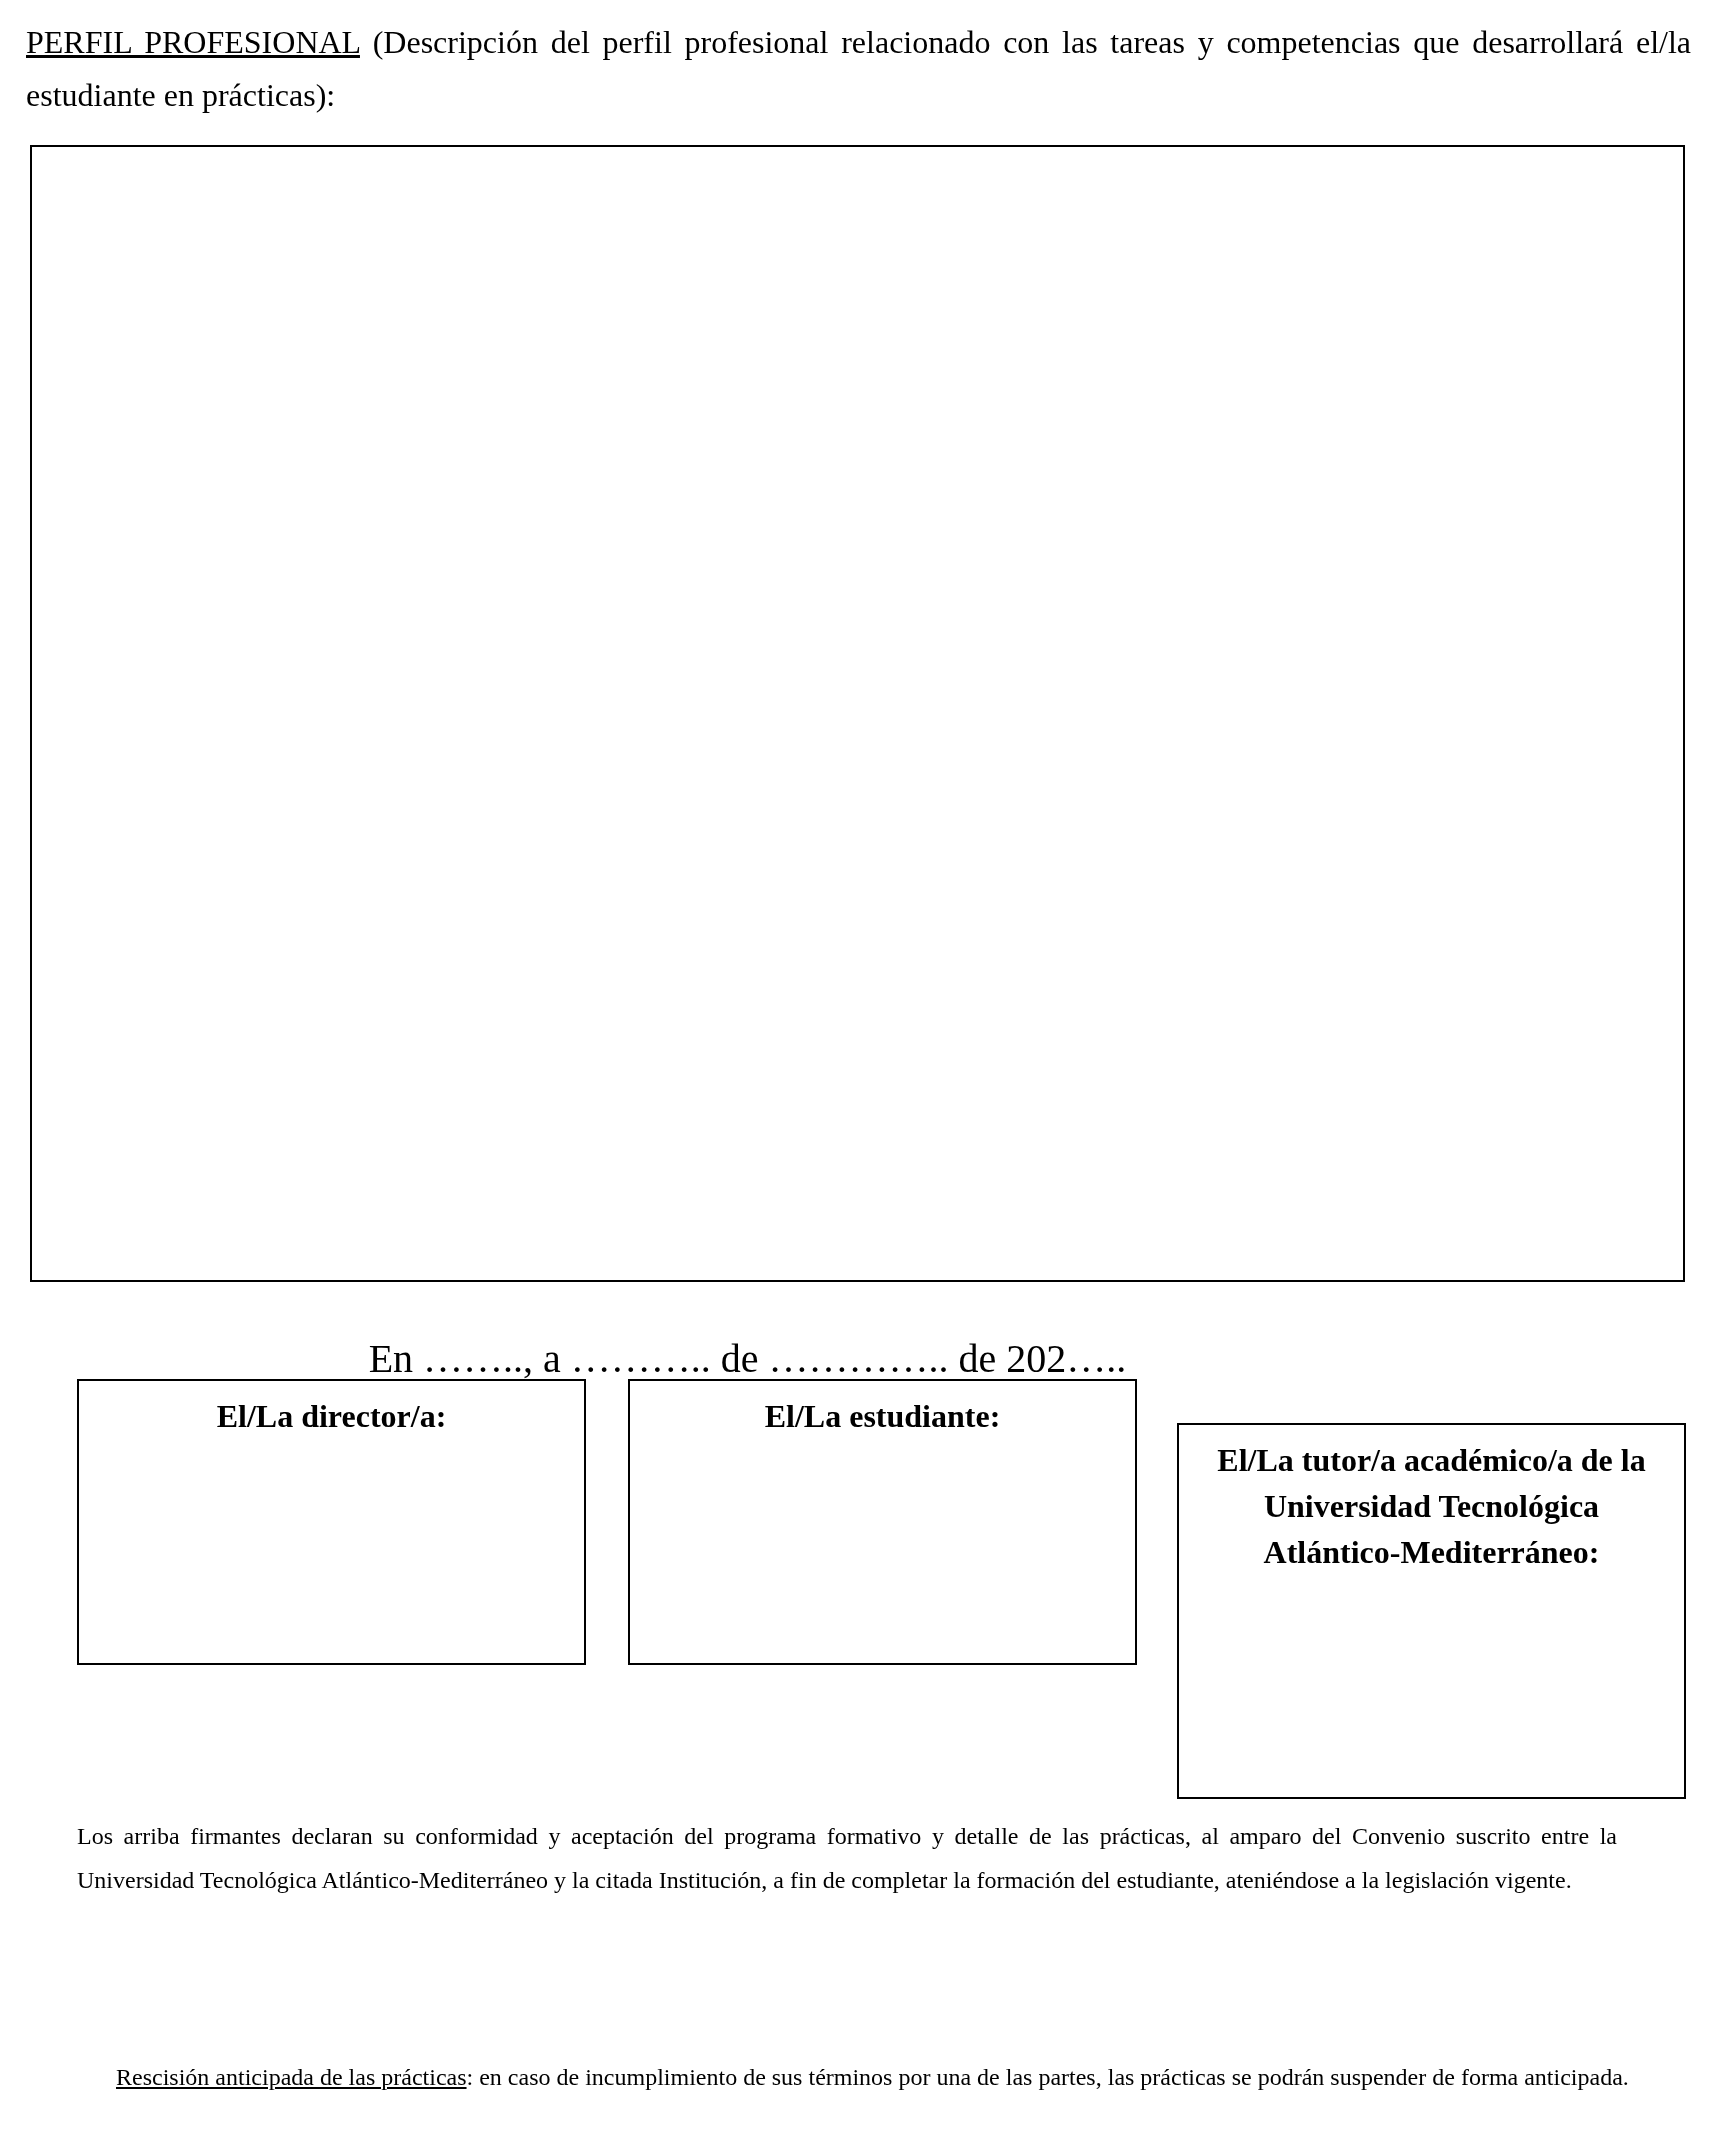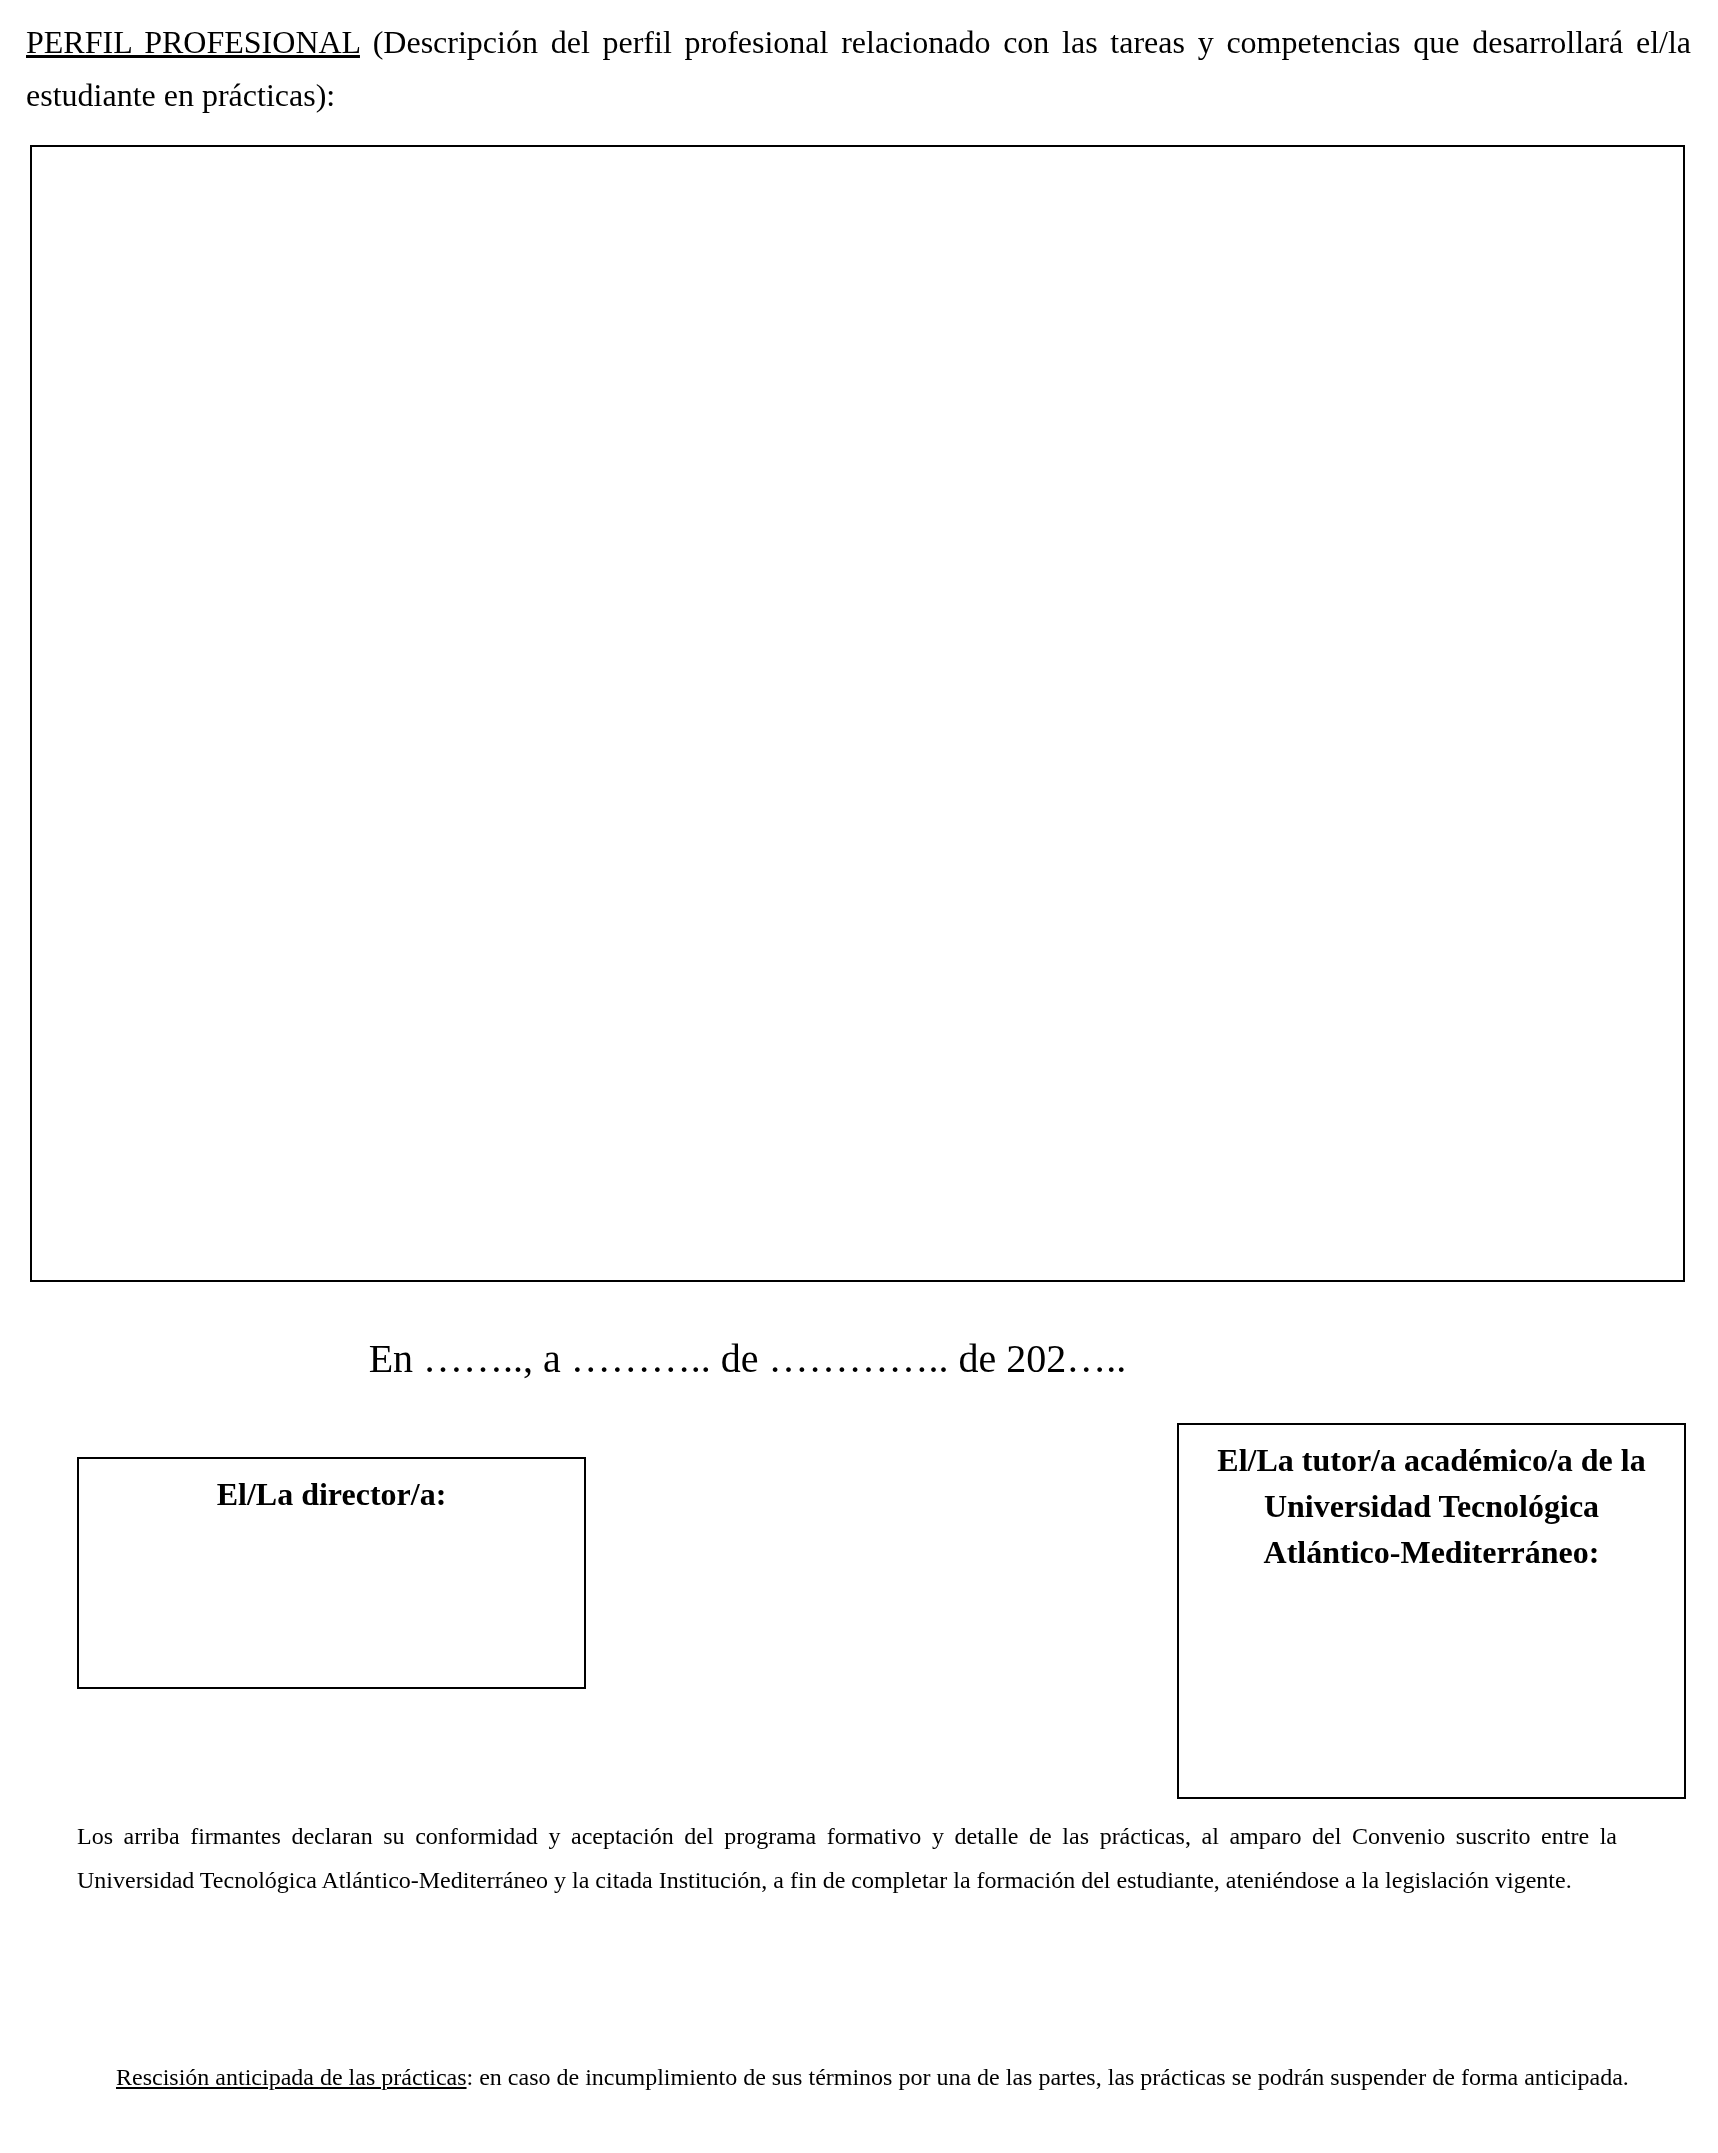--- a/index.html
+++ b/index.html
@@ -39,22 +39,22 @@
   .date-line {
     position: absolute;
     left: 16px;
     top: 1335px;
     width: 1463px;
     text-align: center;
     font-size: 40px;
   }
   .sig-box {
     position: absolute;
-    top: 1457px;
-    height: 232px;
+    top: 1379px;
+    height: 286px;
     border: 2.6px solid #000000;
     background: #ffffff;
     padding: 12px 15.5px 0 15.5px;
   }
   .sig-box-1 { left: 77px;  width: 509px; }
   .sig-box-2 { left: 628px; width: 509px; }
   .sig-box-3 { left: 1177px; width: 509px; top: 1423px; height: 376px; }
   .sig-label {
     font-size: 32px;
     font-weight: bold;
@@ -80,20 +80,23 @@
   <p class="header-para"><span class="underline">PERFIL PROFESIONAL</span><span> (Descripción del perfil profesional relacionado con las tareas y competencias que desarrollará el/la estudiante en prácticas):</span></p>
 
   <div class="profile-box"></div>
 
   <p class="date-line">En …….., a ……….. de ………….. de 202…..</p>
 
   <div class="sig-box sig-box-1">
     <div class="sig-label">El/La director/a:</div>
   </div>
 
+  <div class="sig-box sig-box-2">
+    <div class="sig-label">El/La estudiante:</div>
+  </div>
 
   <div class="sig-box sig-box-3">
     <div class="sig-label">El/La tutor/a académico/a de la Universidad Tecnológica Atlántico-Mediterráneo:</div>
   </div>
 
   <p class="body-para para-agreement">Los arriba firmantes declaran su conformidad y aceptación del programa formativo y detalle de las prácticas, al amparo del Convenio suscrito entre la Universidad Tecnológica Atlántico-Mediterráneo y la citada Institución, a fin de completar la formación del estudiante, ateniéndose a la legislación vigente.</p>
 
   <p class="body-para para-rescission"><span class="underline">Rescisión anticipada de las prácticas</span><span>: en caso de incumplimiento de sus términos por una de las partes, las prácticas se podrán suspender de forma anticipada.</span></p>
 
 </div>

